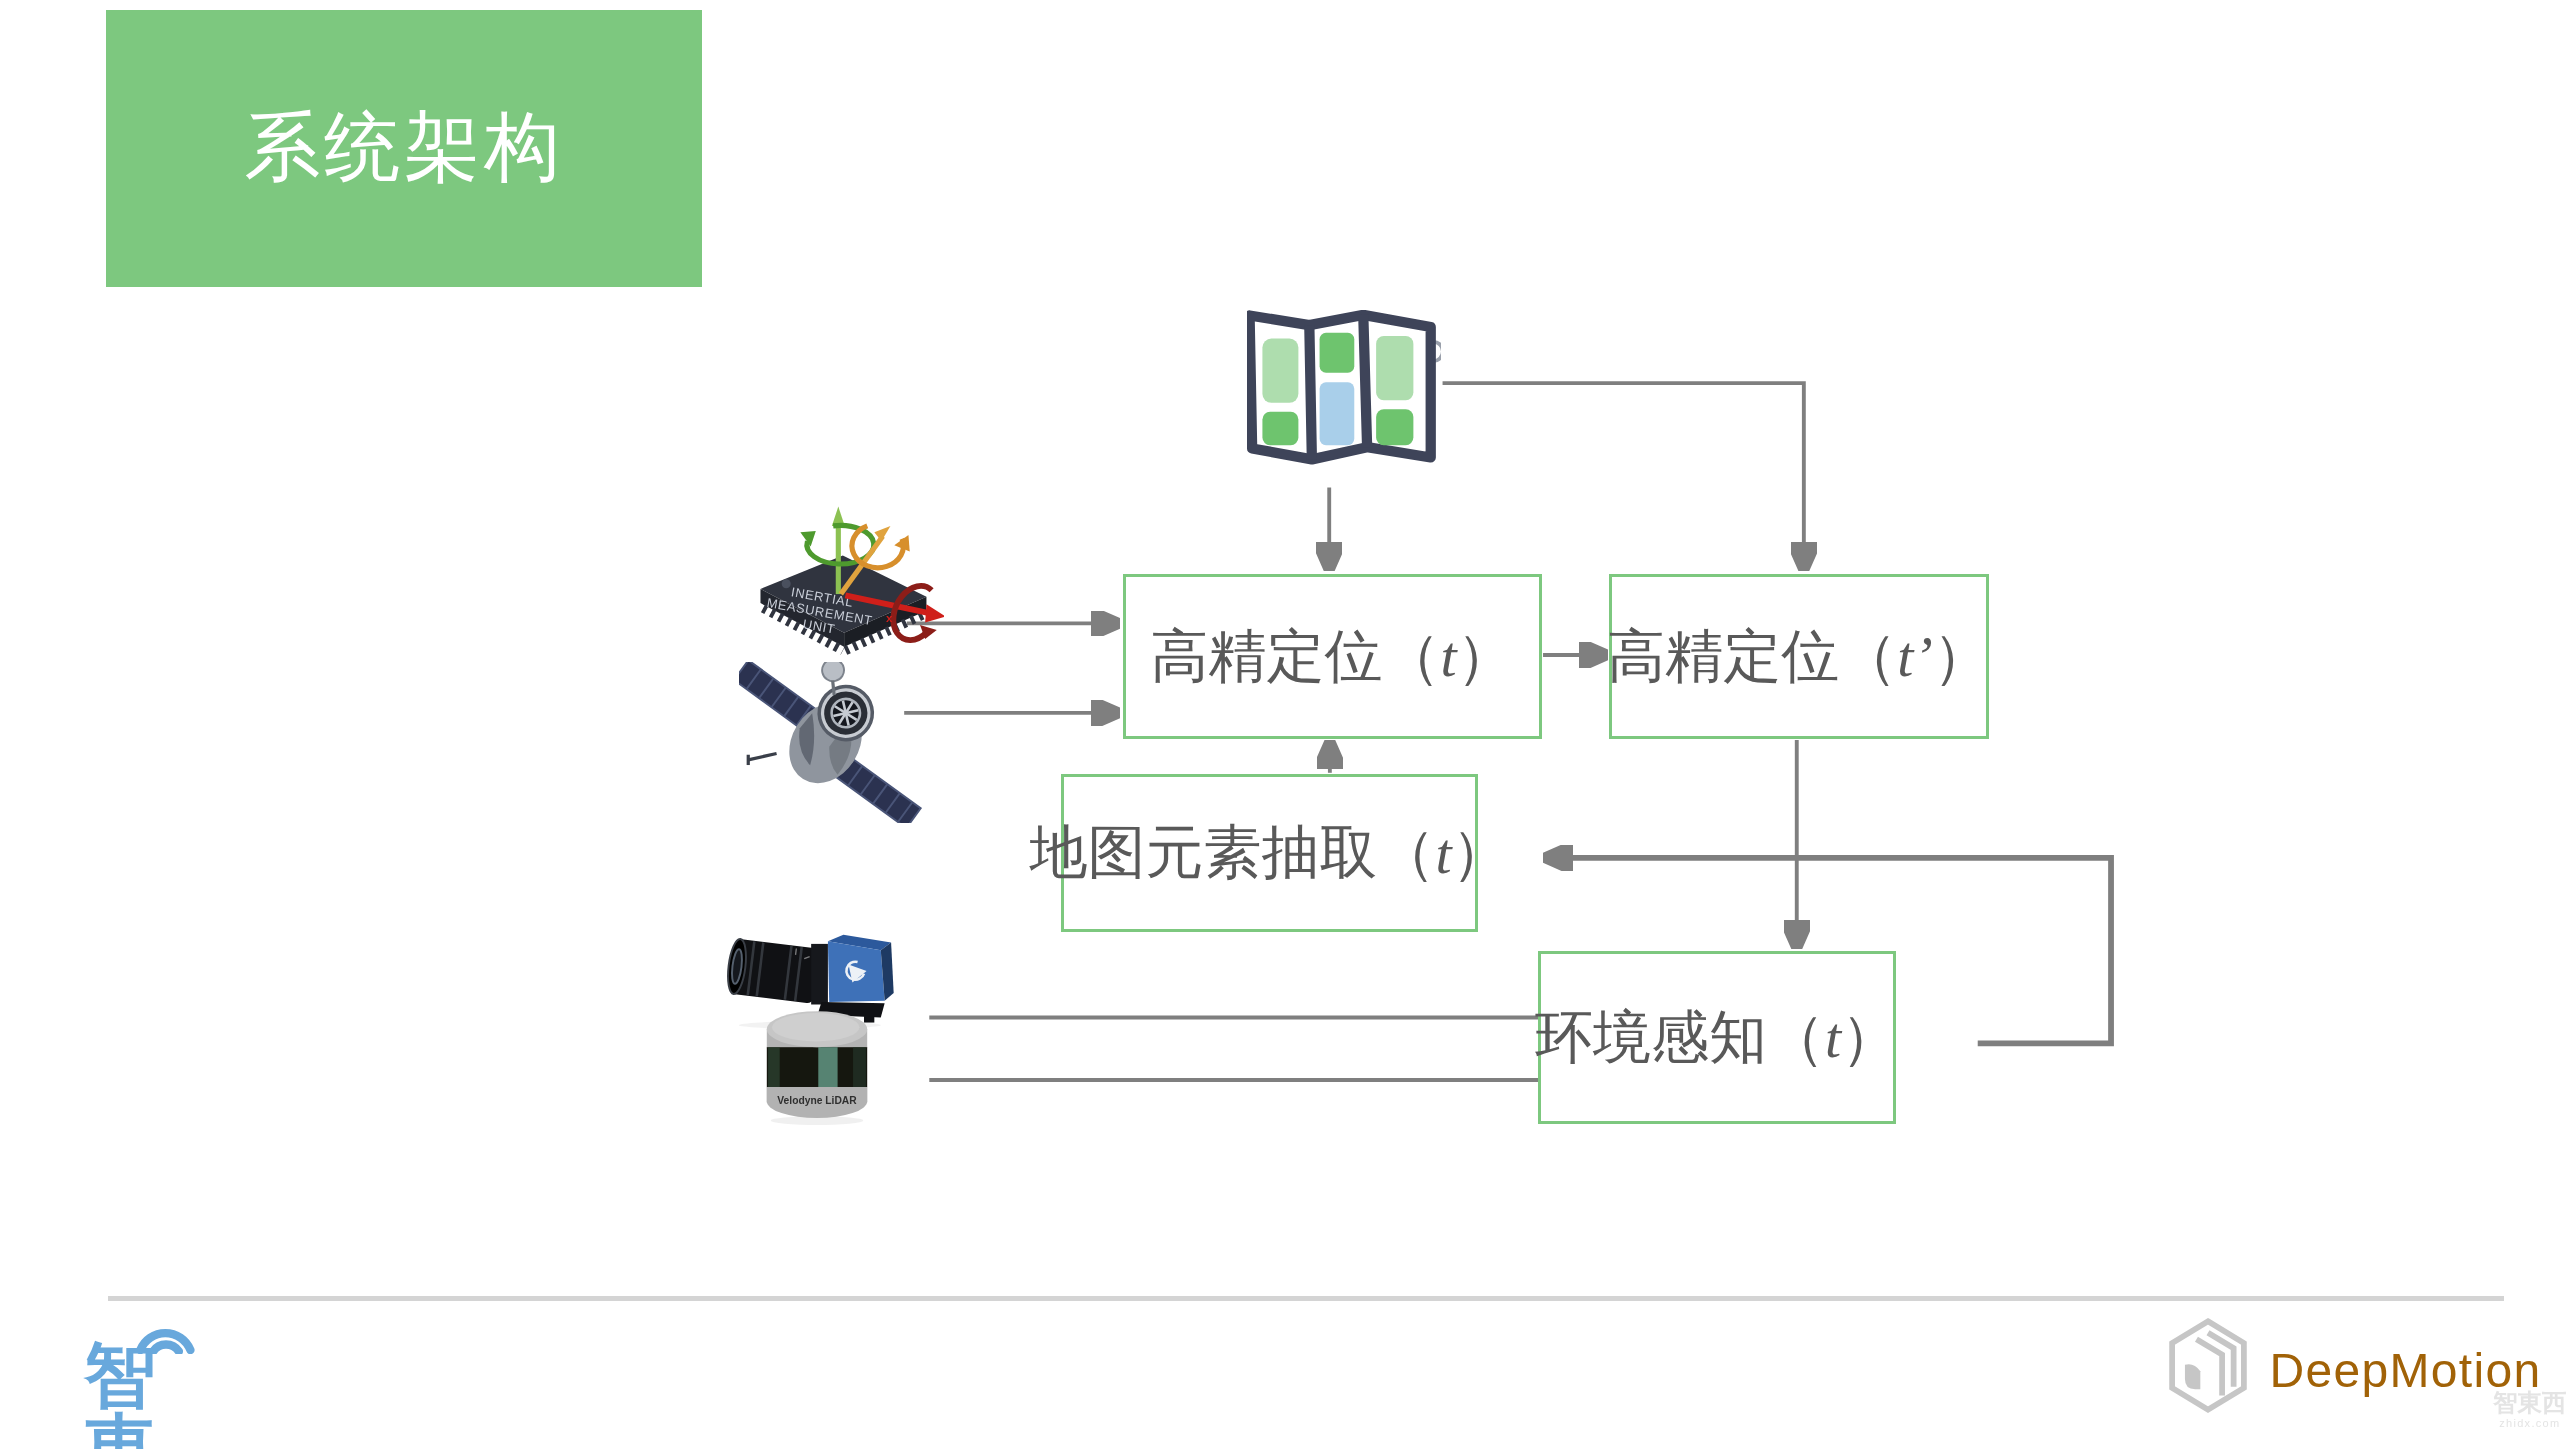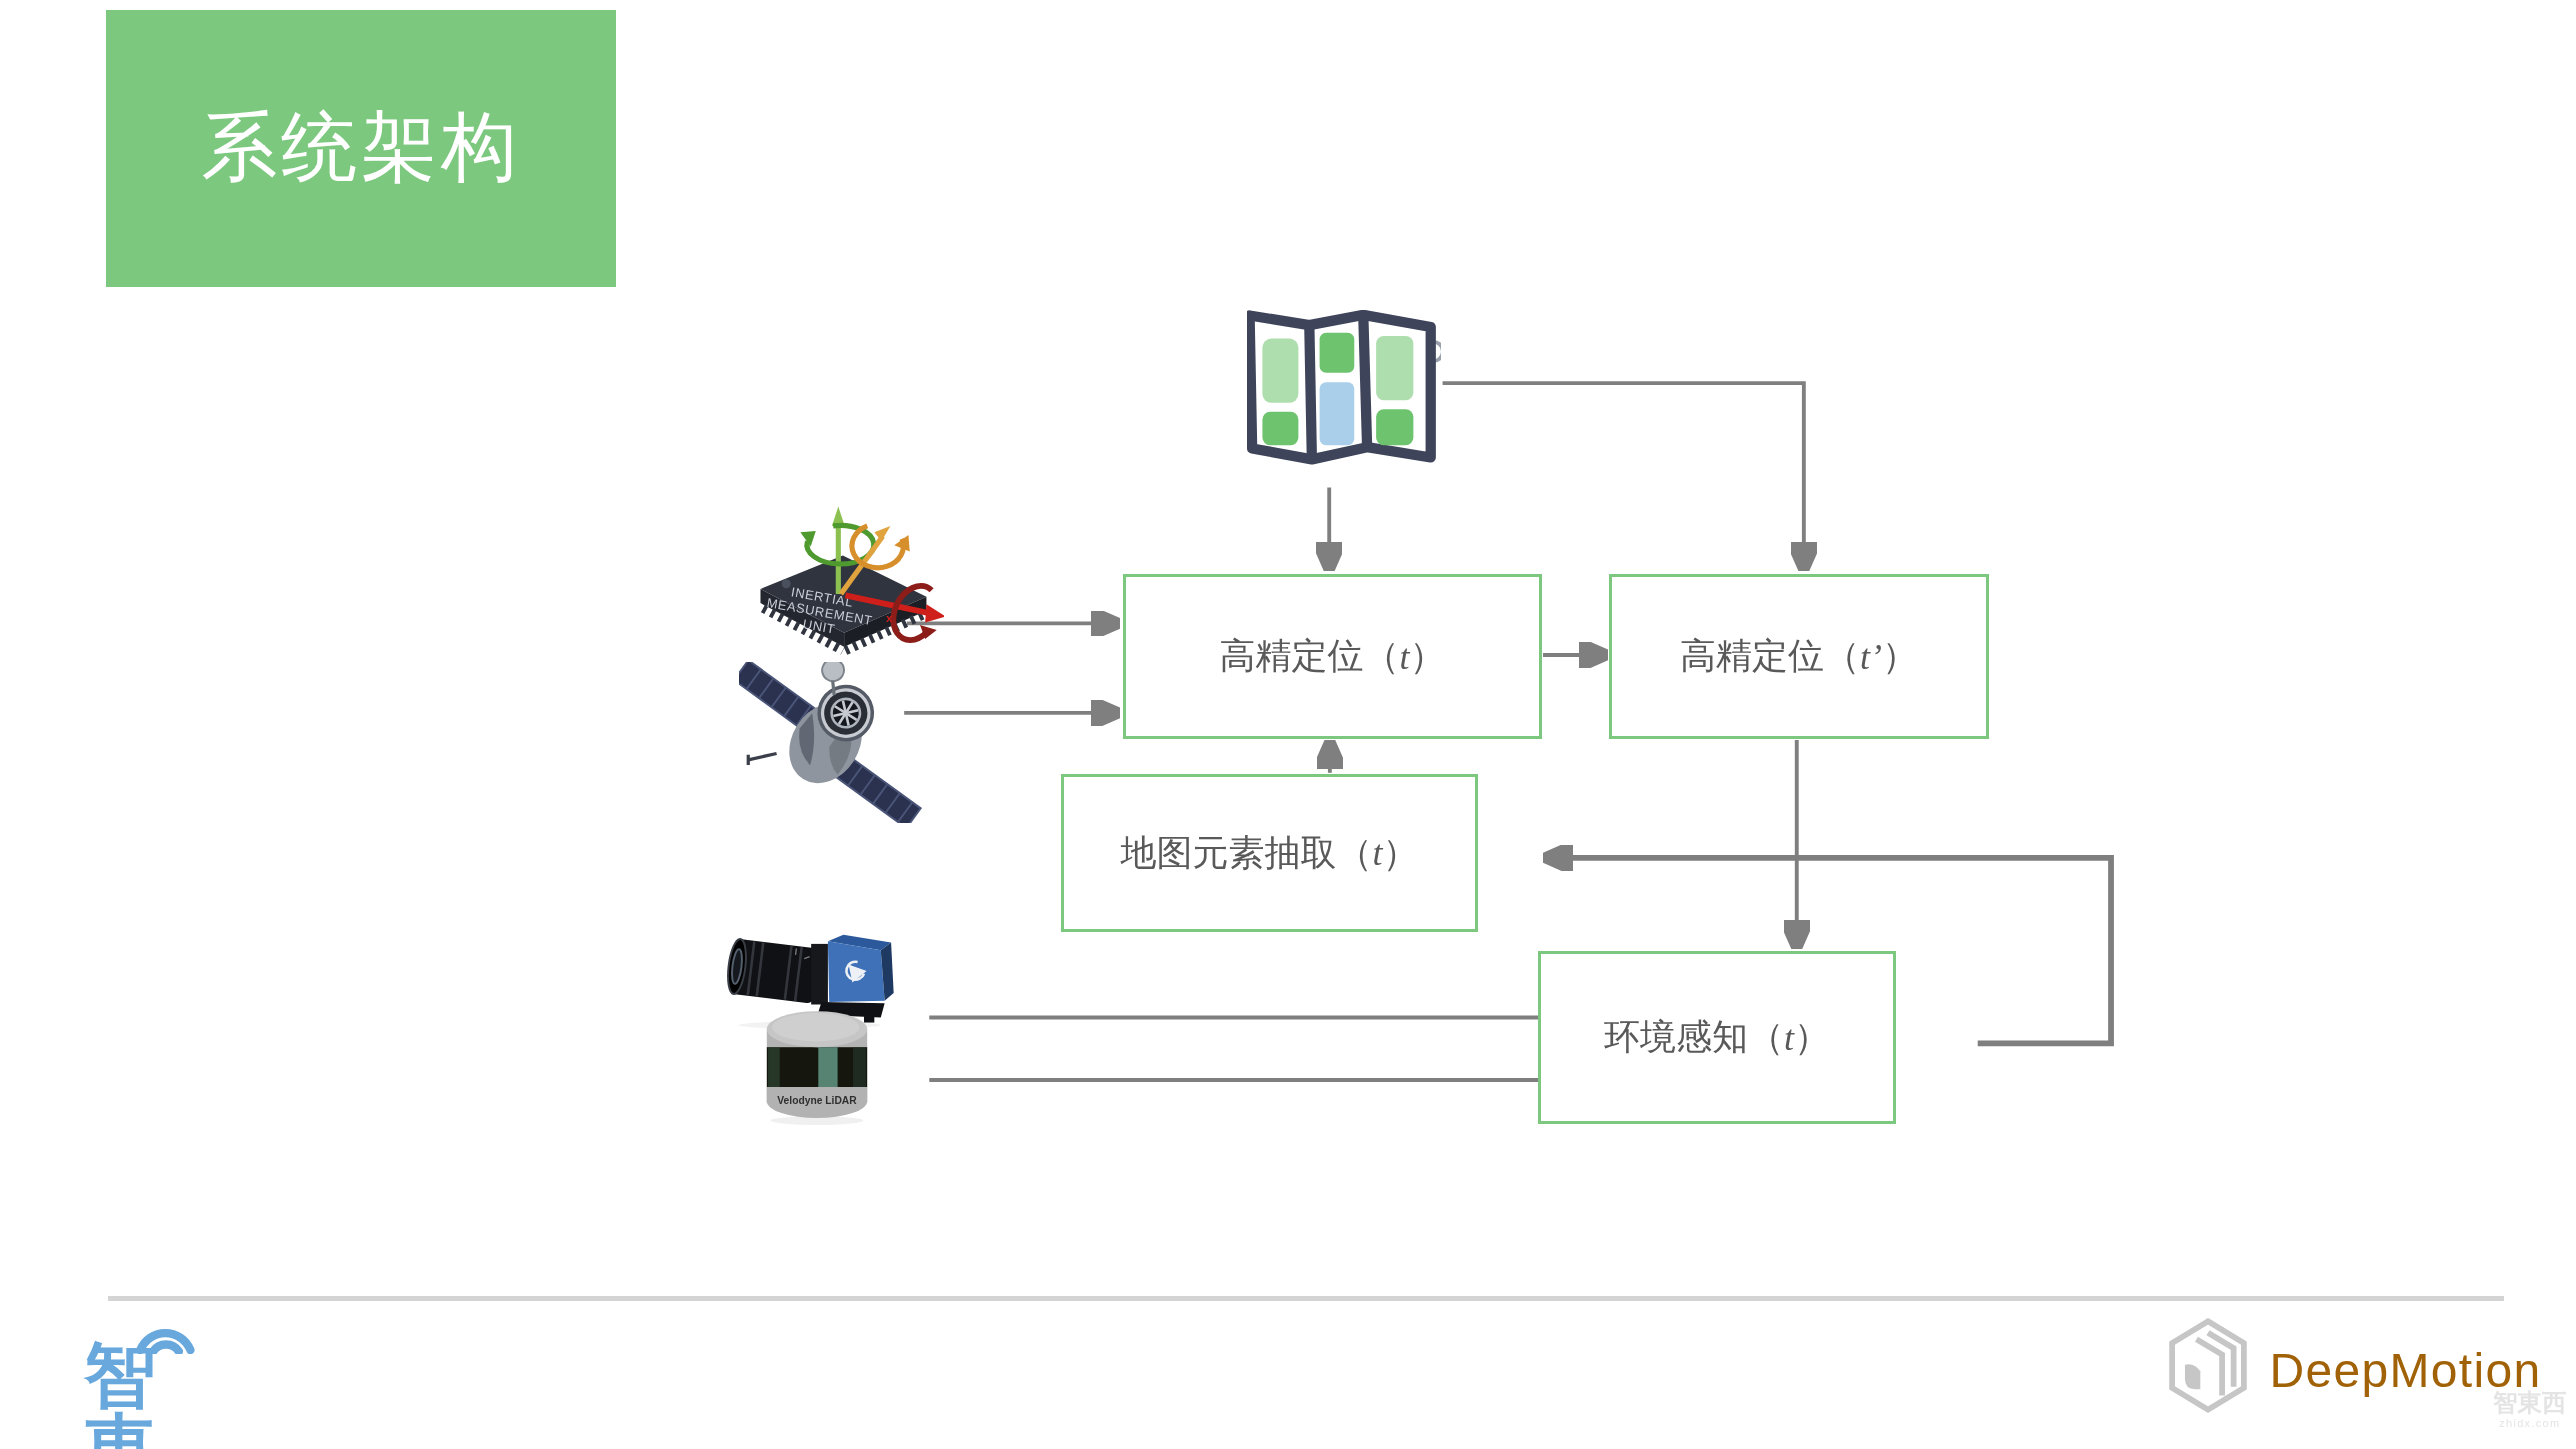--- a/index.html
+++ b/index.html
@@ -1,32 +1,32 @@
 <!DOCTYPE html>
 <html style="font-size:10.3px"><head>
 <meta charset="utf-8">
 <style>
   html,body{margin:0;padding:0;background:#fff;}
   #slide{position:relative;width:2576px;height:1449px;background:#ffffff;overflow:hidden;
          font-family:"Liberation Sans","DejaVu Sans",sans-serif;}
 
   
-  .title-box{position:absolute;left:106px;top:10.3px;width:510px;height:277px;
+  .title-box{position:absolute;left:106px;top:10.3px;width:596px;height:277px;
              background:#7DC87F;display:flex;align-items:center;justify-content:center;}
   .title-box .t{color:#ffffff;font-size:76px;letter-spacing:3.9px;font-weight:500;}
 
   
   svg.connectors{position:absolute;left:0;top:0;z-index:1;}
   svg.connectors path{stroke:#7F7F7F;stroke-width:6;fill:none;}
   svg.connectors path.thick{stroke-width:9;}
 
   
   .node{position:absolute;z-index:2;background:#ffffff;border:3.2px solid #7DC87F;
         box-sizing:border-box;display:flex;align-items:center;justify-content:center;
-        color:#595959;font-size:36px;white-space:nowrap;}
+        color:#595959;font-size:58px;white-space:nowrap;}
   .node .var{font-style:italic;font-family:"Liberation Serif","DejaVu Serif",serif;}
   #node-localization{left:1123px;top:574px;width:419px;height:165px;}
   #node-projection  {left:1609px;top:574px;width:380px;height:165px;}
   #node-extraction  {left:1061px;top:774px;width:417px;height:158px;}
   #node-perception  {left:1538px;top:951px;width:358px;height:173px;}
 
   
   .icon{position:absolute;z-index:2;}
   #icon-map      {left:1247px;top:310px;}
   #icon-imu      {left:741px;top:486px;}

